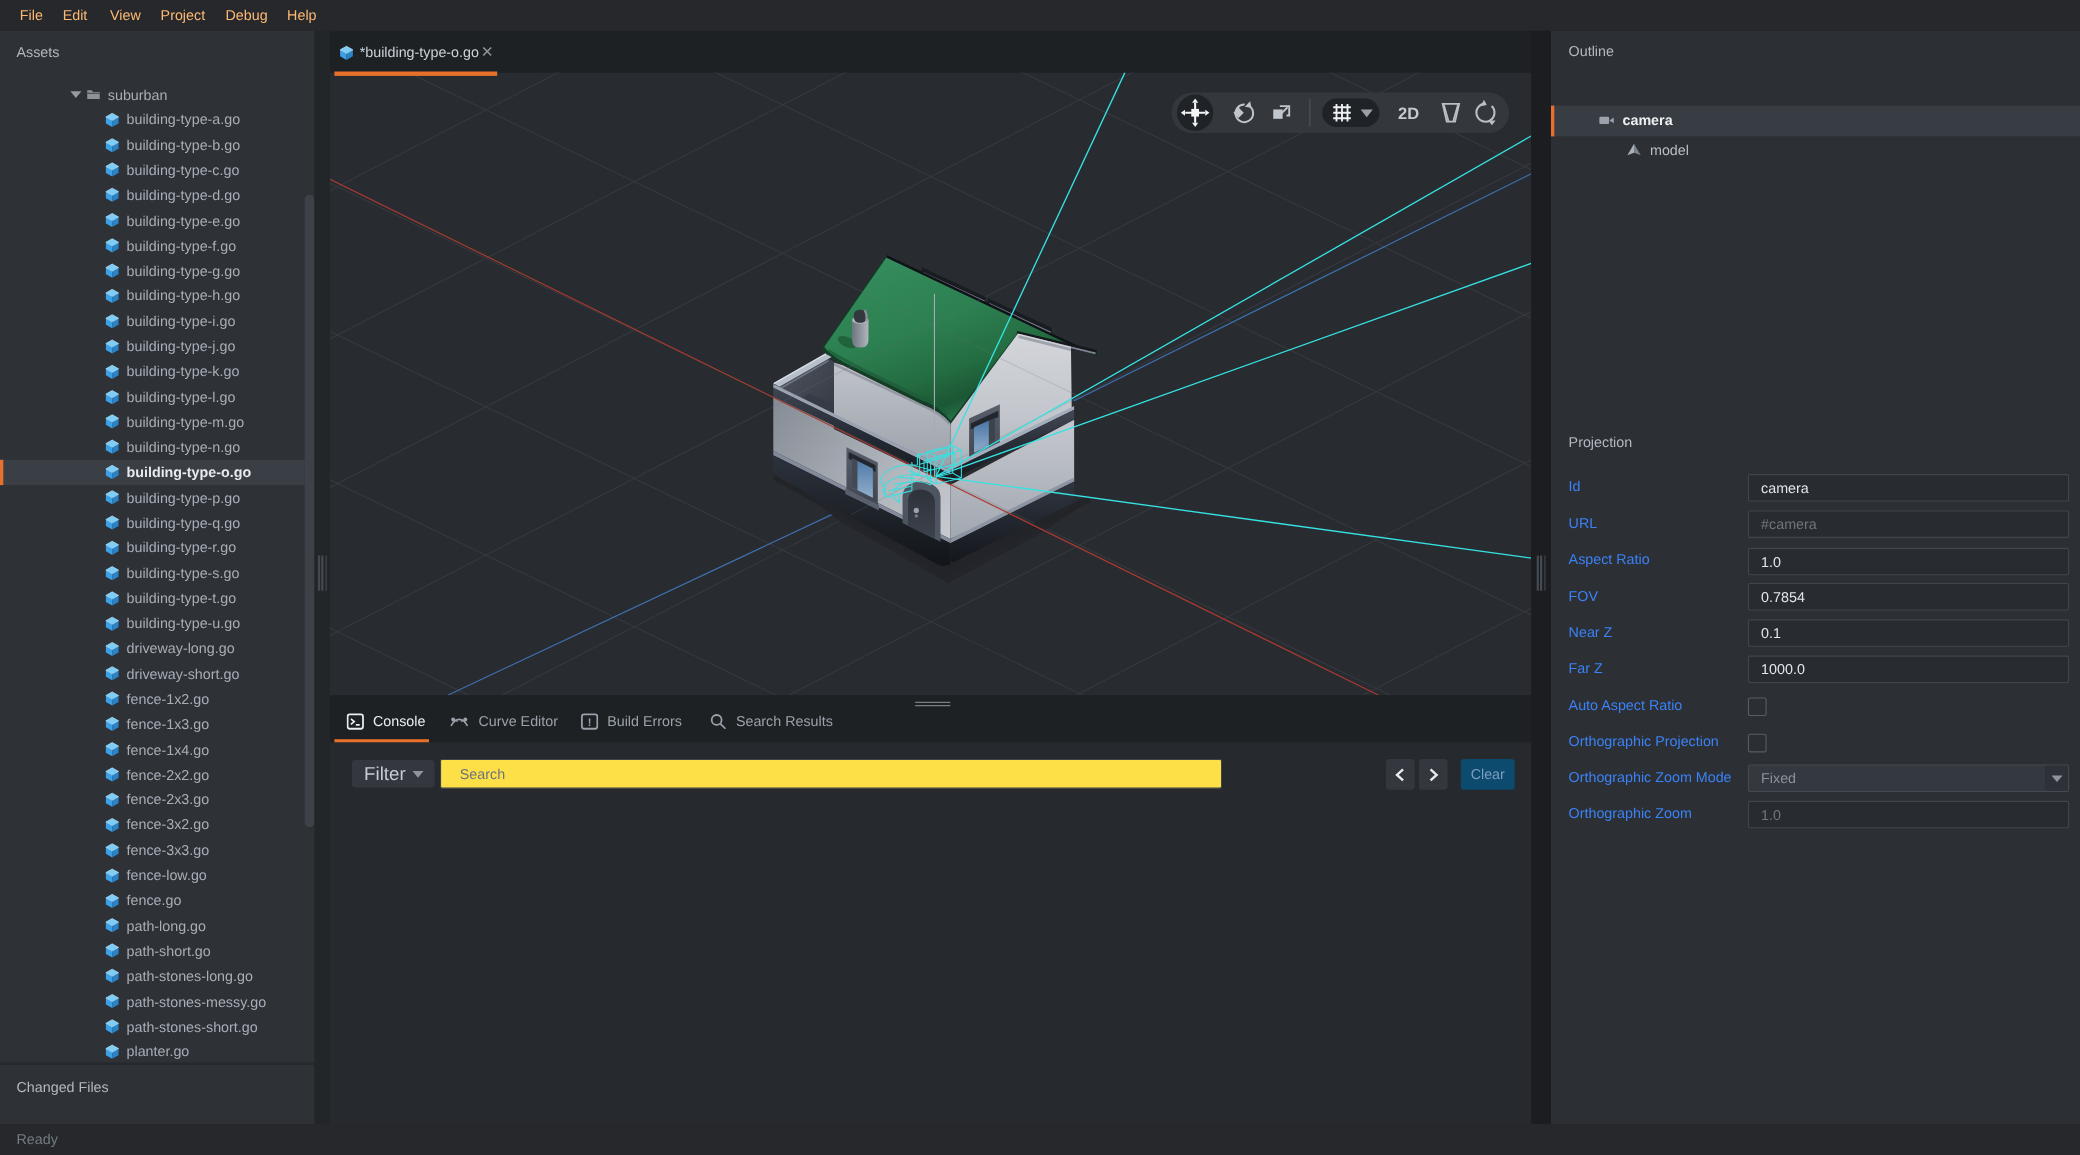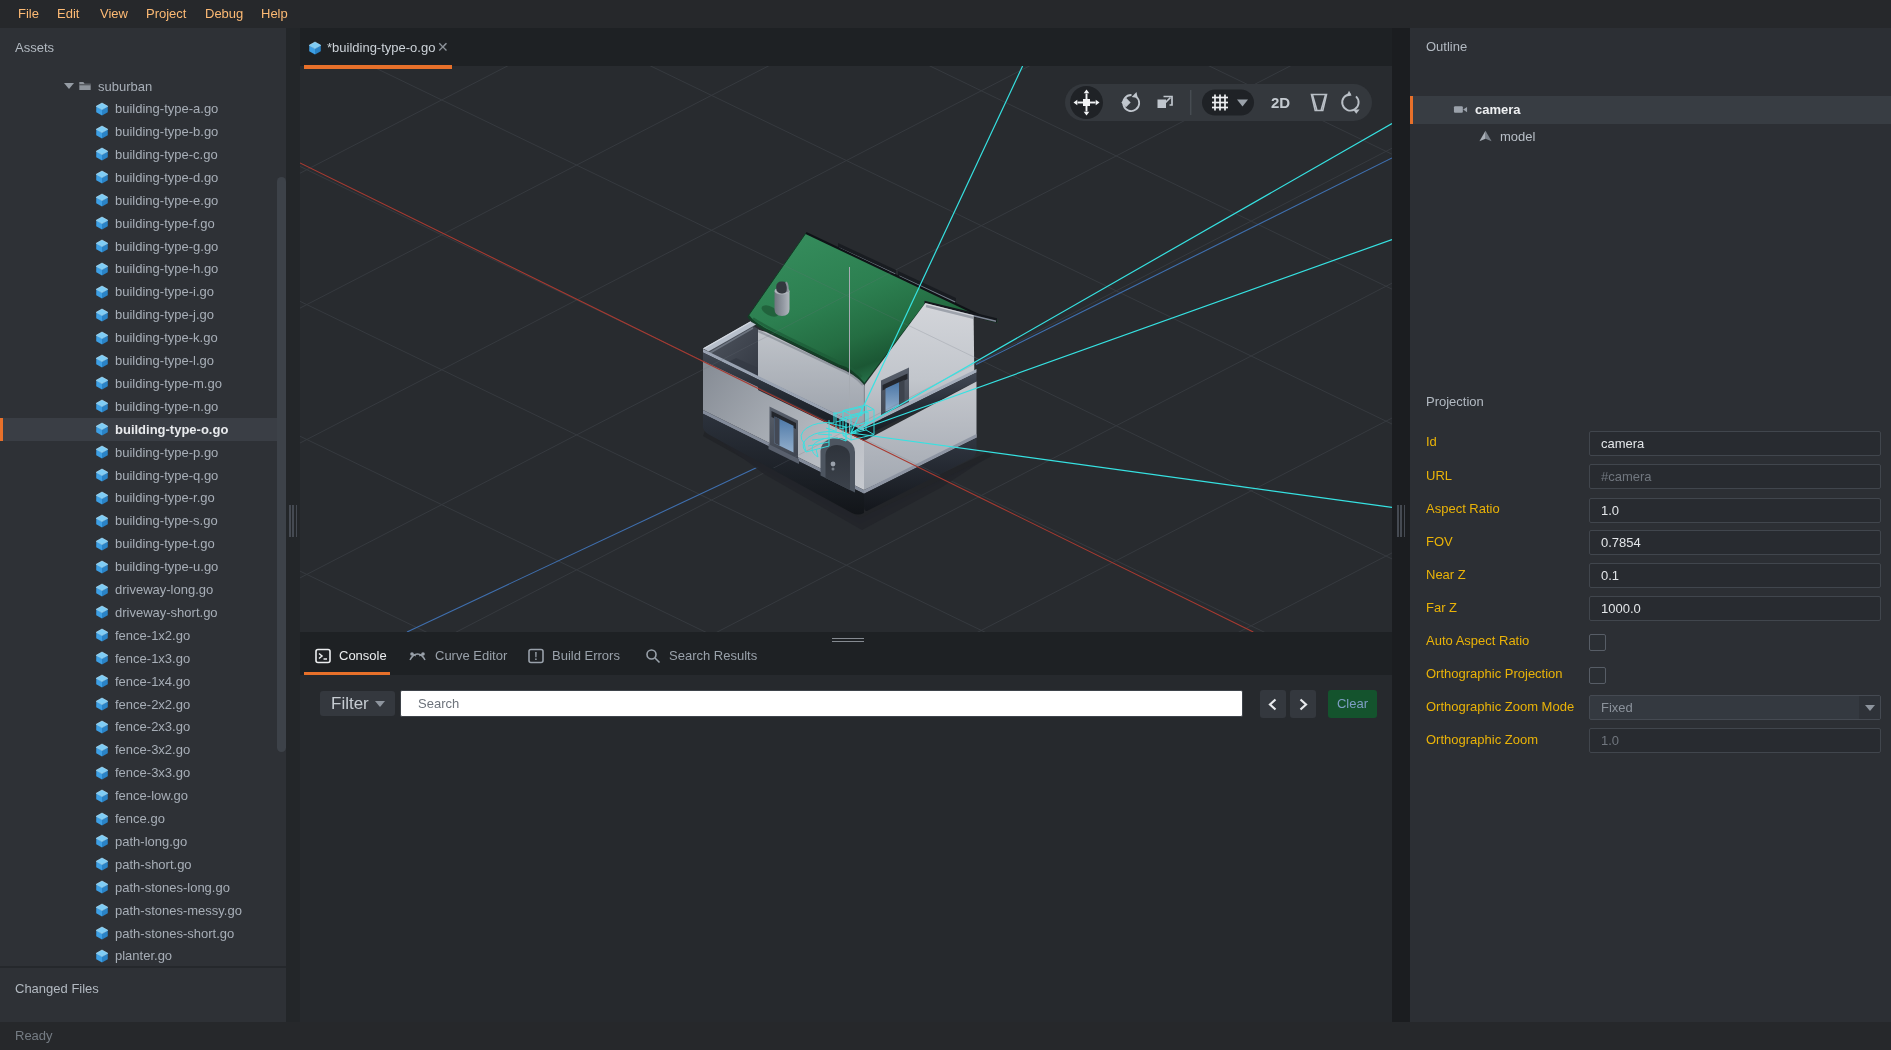--- a/index.html
+++ b/index.html
@@ -34,40 +34,40 @@
 .ctab { position:absolute; top:0; height:43px; padding-top:4px; box-sizing:border-box; display:flex; align-items:center; font-size:13px; color:#99a1aa; }
 .ctab svg { margin-right:8px; }
 .ctab.on { color:#eceef0; }
 #cline { position:absolute; left:304px; top:671.5px; width:86px; height:3.5px; background:#e7702a; }
 #consolebody { position:absolute; left:300px; top:675px; width:1092px; height:347px; background:#26292d; }
 #fbtn { position:absolute; left:20px; top:16px; width:75px; height:25px; background:#34383e; border-radius:3px;
   font-size:17px; color:#c6ccd2; line-height:25px; padding-left:11px; }
 #fbtn .dcaret { position:absolute; right:10px; top:10px; }
 .dcaret { width:0; height:0; border-left:5.5px solid transparent; border-right:5.5px solid transparent;
   border-top:6.5px solid #8d949d; display:inline-block; }
-#sinput { position:absolute; left:100px; top:15px; width:843px; height:27px; background:#ffffff;
+#sinput { position:absolute; left:100px; top:15px; width:711px; height:27px; background:#fde047;
   border:1px solid #3e434a; border-radius:2px; font-size:13px; color:#6d737b; line-height:25px; padding-left:17px; }
 .navbtn { position:absolute; top:15px; width:26px; height:28px; background:#34383e; border-radius:3px; }
 .navbtn svg { position:absolute; left:7px; top:8px; }
-#clearbtn { position:absolute; left:1028px; top:15px; width:49px; height:28px; background:#14532d; border-radius:3px;
+#clearbtn { position:absolute; left:1028px; top:15px; width:49px; height:28px; background:#0c4a6e; border-radius:3px;
   font-size:13px; color:#7e9ec4; text-align:center; line-height:28px; }
 #rgap { position:absolute; left:1392px; top:28px; width:18px; height:994px; background:#1b1d20; }
 #rightpanel { position:absolute; left:1410px; top:28px; width:481px; height:994px; background:#2c2f34; }
 #rpheader { position:absolute; left:16px; top:11px; font-size:13px; color:#b2b9c1; }
 #gorow { position:absolute; left:0; top:44.5px; width:481px; height:23px; display:flex; align-items:center; }
 #gorow .caret { width:0; height:0; border-left:5.5px solid transparent; border-right:5.5px solid transparent;
   border-top:6.5px solid #959ca4; margin-left:16px; }
 #camrow { position:absolute; left:0; top:67.5px; width:481px; height:28px; background:#383d43;
   border-left:3px solid #e7702a; display:flex; align-items:center; }
 #modelrow { position:absolute; left:0; top:96px; width:481px; height:25px; display:flex; align-items:center;margin-left:26px; }
 .rico { width:15px; height:15px; flex:none; }
 .rlabel { margin-left:7px; font-size:13px; color:#b8bfc7; white-space:nowrap; }
 #camrow .rlabel { color:#edeff1; font-weight:bold; }
 #propshdr { position:absolute; left:16px; top:366px; font-size:13px; color:#b2b9c1; }
-.plabel { position:absolute; left:16px; font-size:13px; color:#eab308; white-space:nowrap; }
+.plabel { position:absolute; left:16px; font-size:13px; color:#3b82f6; white-space:nowrap; }
 .pinput { position:absolute; left:179px; width:292px; height:25px; background:#282b30; border:1px solid #41464d;
   border-radius:2px; font-size:13px; line-height:23px; padding-left:11px; }
 .pinput.val { color:#e3e6e9; }
 .pinput.ph { color:#70767e; }
 .pcheck { position:absolute; left:179px; width:17px; height:17px; background:#2b2f34; border:1px solid #575d66; border-radius:2px; }
 .pselect { position:absolute; left:179px; width:292px; height:25px; background:#343940; border:1px solid #454a52;
   border-radius:2px; font-size:13px; color:#8b929b; line-height:23px; padding-left:11px; }
 .pselect .selbtn { position:absolute; right:0; top:0; width:21px; height:23px; background:#2e3238;
   display:flex; align-items:center; justify-content:center; }
 #statusbar { position:absolute; left:0; top:1022px; width:1891px; height:28px; background:#26282b; }

